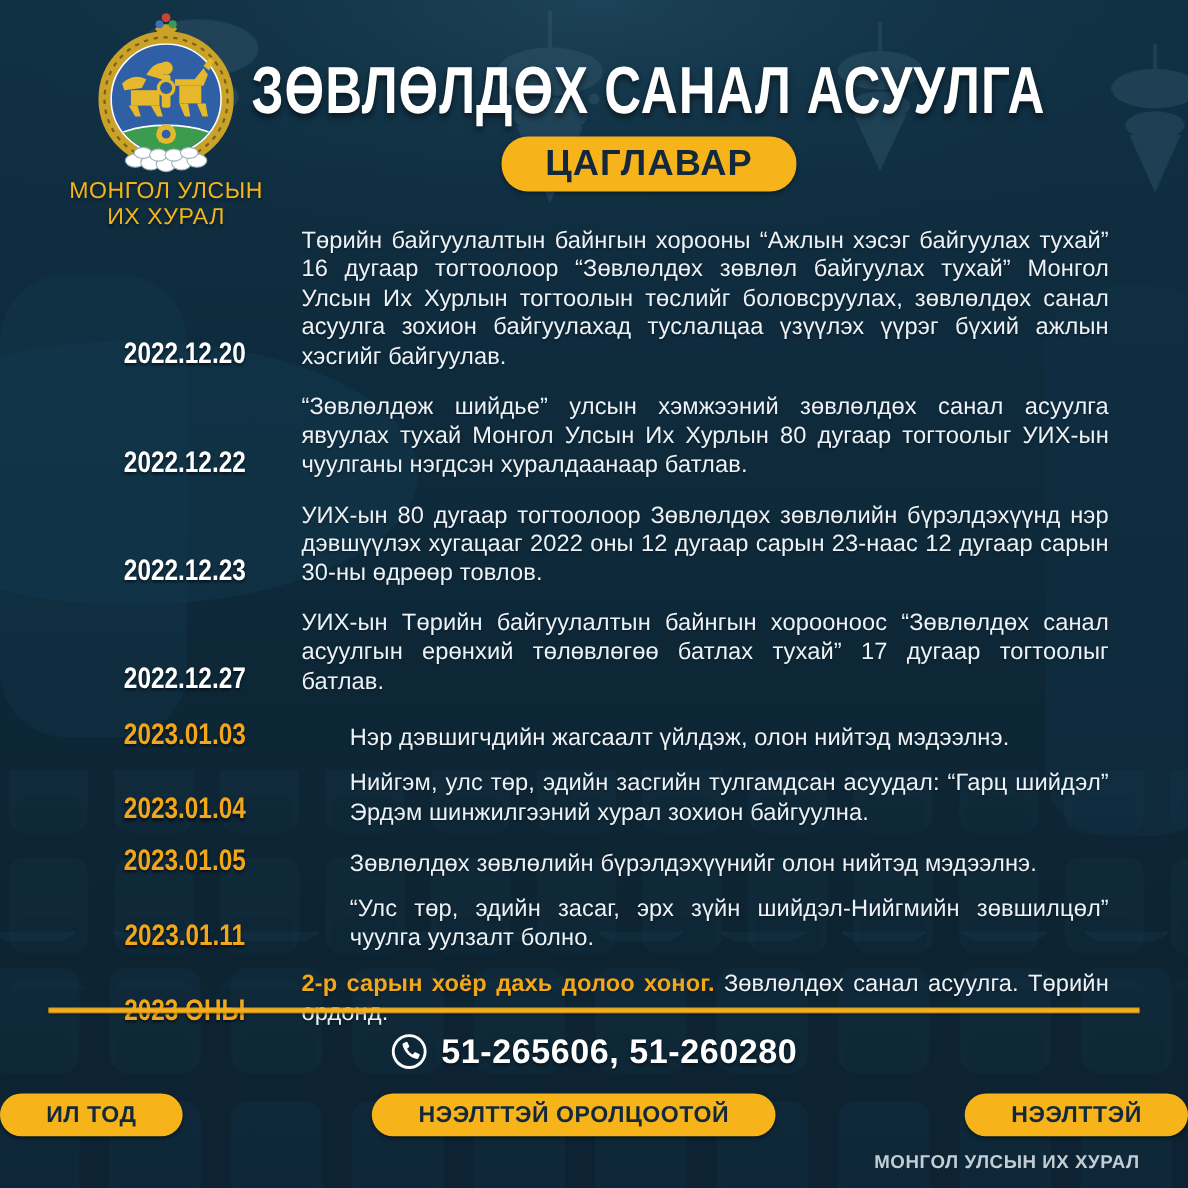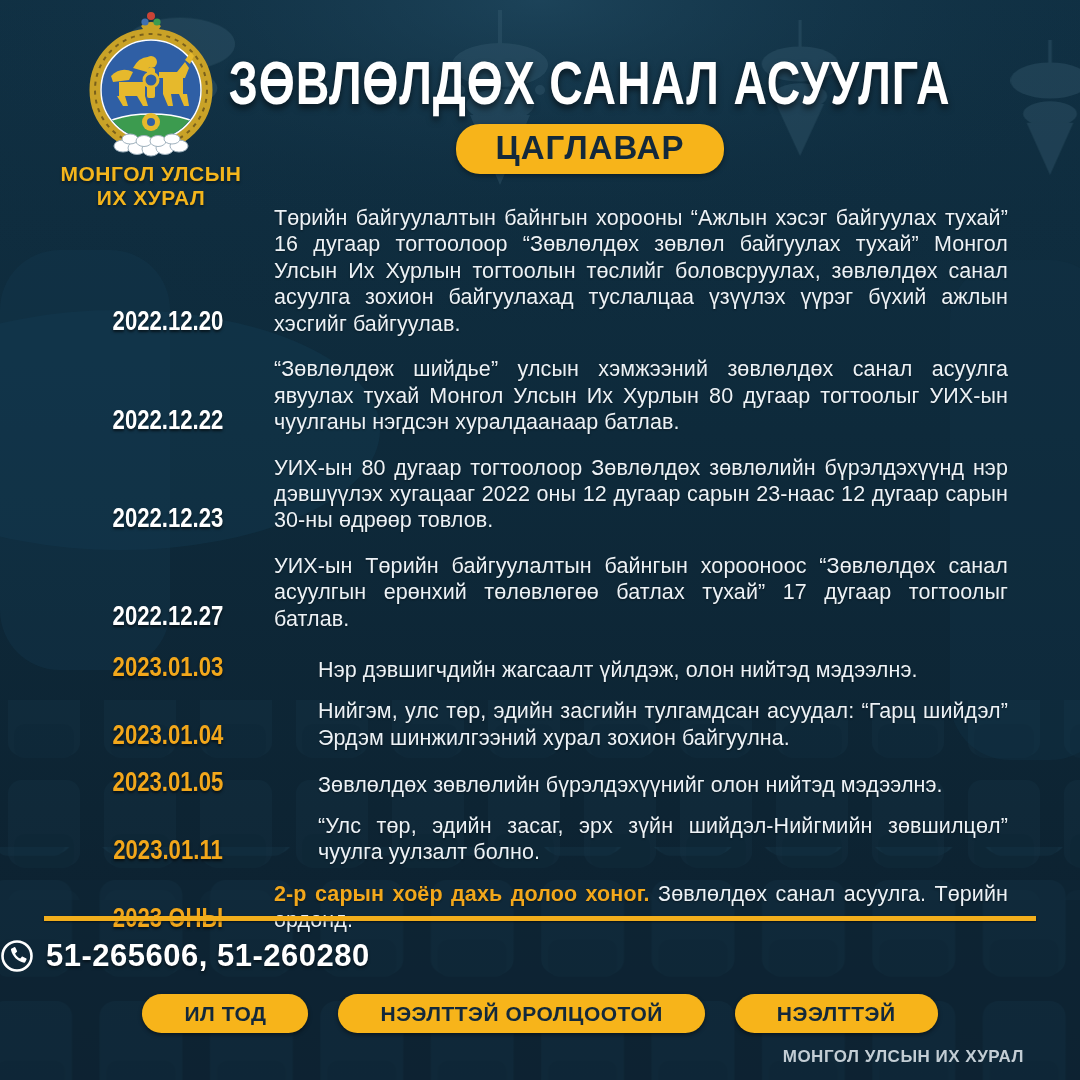--- a/index.html
+++ b/index.html
@@ -6,21 +6,21 @@
   body{
     width:1080px;height:1080px;position:relative;overflow:hidden;
     background:linear-gradient(180deg,#103043 0%,#0e2a3b 40%,#0d2433 75%,#0c1f2e 100%);
     font-family:"Liberation Sans","DejaVu Sans",sans-serif;
     -webkit-font-smoothing:antialiased;
   }
   .bg-scene{position:absolute;inset:0;pointer-events:none;}
   
   .logo-block{position:absolute;left:36px;top:10px;width:230px;text-align:center;}
   .logo-emblem{width:140px;height:150px;margin:0 auto;display:block;}
-  .logo-caption{margin-top:2px;color:#F3B51C;font-weight:700;font-size:21px;line-height:1.15;
+  .logo-caption{margin-top:2px;color:#F3B51C;font-weight:400;font-size:21px;line-height:1.15;
     letter-spacing:.5px;text-shadow:0 2px 3px rgba(0,0,0,.45);}
   .header-main{position:absolute;left:110px;right:10px;top:52px;text-align:center;}
   .page-title{
     display:inline-block;color:#ffffff;font-weight:700;font-size:54px;letter-spacing:1px;
     transform:scale(.86,1.12);transform-origin:center;white-space:nowrap;
     text-shadow:0 3px 6px rgba(0,0,0,.55);
   }
   .badge{
     display:inline-block;margin-top:10px;background:#F7B41A;color:#13293B;
     font-weight:700;font-size:33px;letter-spacing:1px;padding:5px 40px 7px;border-radius:24px;
@@ -38,32 +38,32 @@
   .t-date.white{color:#ffffff;}
   .t-date.gold{color:#F2A71B;}
   .t-text{
     flex:1;margin-left:30px;color:#EDF2F6;font-size:21.5px;line-height:1.23;
     text-align:justify;text-shadow:0 1px 2px rgba(0,0,0,.4);letter-spacing:.1px;
   }
   .t-text .lead{color:#F2A71B;font-weight:700;}
   
   .divider{position:absolute;left:44px;right:44px;top:916px;height:5px;background:#F2AE1C;
     box-shadow:0 1px 2px rgba(0,0,0,.5);}
-  .phone-row{position:absolute;left:0;right:0;top:938px;display:flex;justify-content:flex-start;
+  .phone-row{position:absolute;left:0;right:0;top:938px;display:flex;justify-content:center;
     align-items:center;gap:12px;color:#fff;}
   .phone-row .num{font-size:31px;font-weight:700;letter-spacing:.5px;
     text-shadow:0 2px 3px rgba(0,0,0,.5);}
-  .pill-row{position:absolute;left:0;right:0;top:994px;display:flex;justify-content:center;
+  .pill-row{position:absolute;left:0;right:0;top:994px;display:flex;justify-content:space-between;
     gap:30px;}
   .pill{
     background:#F7B41A;color:#13293B;border:none;border-radius:20px;height:39px;
     padding:0 42px;font-family:inherit;font-weight:700;font-size:21px;letter-spacing:.5px;
     display:flex;align-items:center;box-shadow:0 2px 4px rgba(0,0,0,.45);cursor:pointer;
   }
-  .credit{position:absolute;right:56px;bottom:13px;color:#C3CDD4;font-weight:700;
+  .credit{position:absolute;right:44px;bottom:13px;color:#C3CDD4;font-weight:700;
     font-size:17px;letter-spacing:.5px;}
 </style>
 </head>
 <body>
 
 <svg class="bg-scene" viewBox="0 0 1080 1080" aria-hidden="true">
   <defs>
     <pattern id="seats" width="96" height="110" patternUnits="userSpaceOnUse">
       <rect x="8" y="10" width="72" height="86" rx="14" fill="#1b4156"></rect>
       <rect x="14" y="64" width="60" height="34" rx="10" fill="#15374a"></rect>

